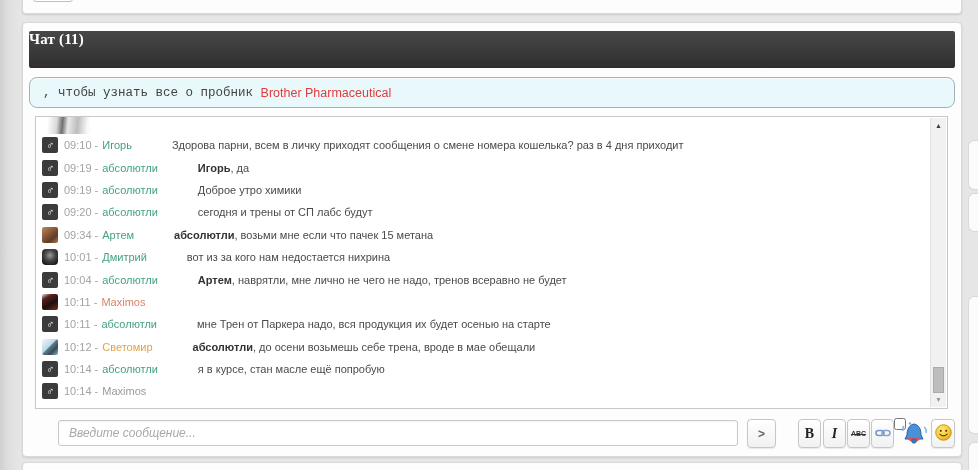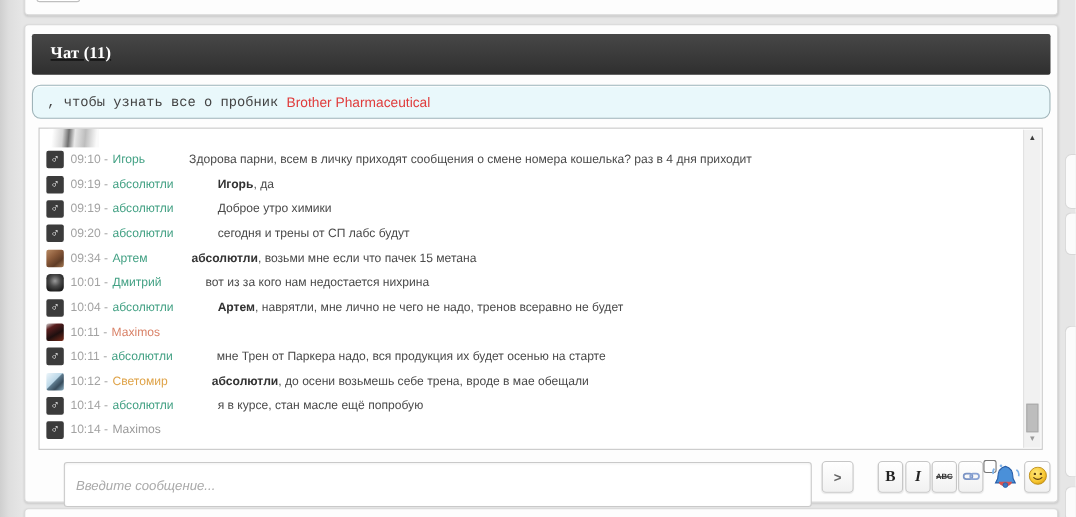--- a/index.html
+++ b/index.html
@@ -10,21 +10,21 @@
   .panel{position:absolute;background:#fdfdfd;border:1px solid #d9d9d9;
     box-shadow:0 1px 2px rgba(0,0,0,.12);}
   
   .top-panel{left:22px;top:-8px;width:938px;height:20px;border-radius:0 0 4px 4px;}
   .top-partial-btn{position:absolute;left:10px;top:-4px;width:38px;height:11px;
     background:#fff;border:1px solid #bfbfbf;border-radius:0 0 3px 3px;}
   
   .chat-panel{left:22px;top:22px;width:938px;height:433px;border-radius:4px;}
   .chat-header{position:absolute;left:6px;top:8px;right:6px;height:37px;
     background:linear-gradient(#474747,#2f2f2f);border-radius:2px;
-    display:flex;align-items:center;padding-left:17px;box-sizing:border-box;text-decoration:underline;}
+    display:flex;align-items:flex-start;box-sizing:border-box;}
   .chat-title{color:#fff;font-family:"Liberation Serif",serif;font-weight:bold;font-size:15px;letter-spacing:.2px;}
   .notice-bar{position:absolute;left:6px;top:54px;right:6px;height:31px;
     background:#e9f8fb;border:1px solid #9fb4b9;border-radius:8px;box-sizing:border-box;
     display:flex;align-items:center;padding-left:13px;font-size:12.5px;color:#444;
     box-shadow:inset 0 1px 0 rgba(255,255,255,.7);}
   .notice-red{color:#e03c3c;white-space:pre;}
   .notice-pre{white-space:pre;font-family:Liberation Mono, monospace;}
   
   .msg-list{position:absolute;left:12px;top:93px;width:913px;height:293px;
     background:#fff;border:1px solid #c8c8c8;box-sizing:border-box;overflow:hidden;}
@@ -46,21 +46,21 @@
   
   .sb-track{position:absolute;top:1px;right:1px;bottom:1px;width:15px;background:#f1f1f1;
     border-left:1px solid #e2e2e2;}
   .sb-btn{position:absolute;left:0;width:15px;height:15px;display:flex;align-items:center;
     justify-content:center;font-size:7px;cursor:default;}
   .sb-up{top:0;color:#3c3c3c;}
   .sb-down{bottom:0;color:#9a9a9a;}
   .sb-thumb{position:absolute;left:2px;width:11px;top:249px;height:26px;background:#bdbdbd;
     border:1px solid #ababab;box-sizing:border-box;}
   
-  .composer-input{position:absolute;left:35px;top:397px;width:680px;height:41px;
+  .composer-input{position:absolute;left:35px;top:397px;width:680px;height:26px;
     border:1px solid #c9c9c9;border-radius:3px;box-sizing:border-box;padding:0 10px;
     font-size:12px;color:#444;background:#fff;font-family:"Liberation Sans",sans-serif;outline:none;
     box-shadow:inset 0 1px 2px rgba(0,0,0,.05);}
   .composer-input::placeholder{color:#a9a9a9;font-style:italic;}
   .tool-btn{position:absolute;top:396px;height:29px;background:linear-gradient(#ffffff,#f1f1f1);
     border:1px solid #c6c6c6;border-radius:4px;box-sizing:border-box;
     box-shadow:0 1px 1px rgba(0,0,0,.08);display:flex;align-items:center;justify-content:center;
     font-size:12px;color:#555;cursor:pointer;padding:0;}
   .btn-send{left:724px;width:29px;font-weight:bold;color:#666;}
   .btn-bold{left:775px;width:23px;font-family:"Liberation Serif",serif;font-weight:bold;font-size:14px;color:#222;}

